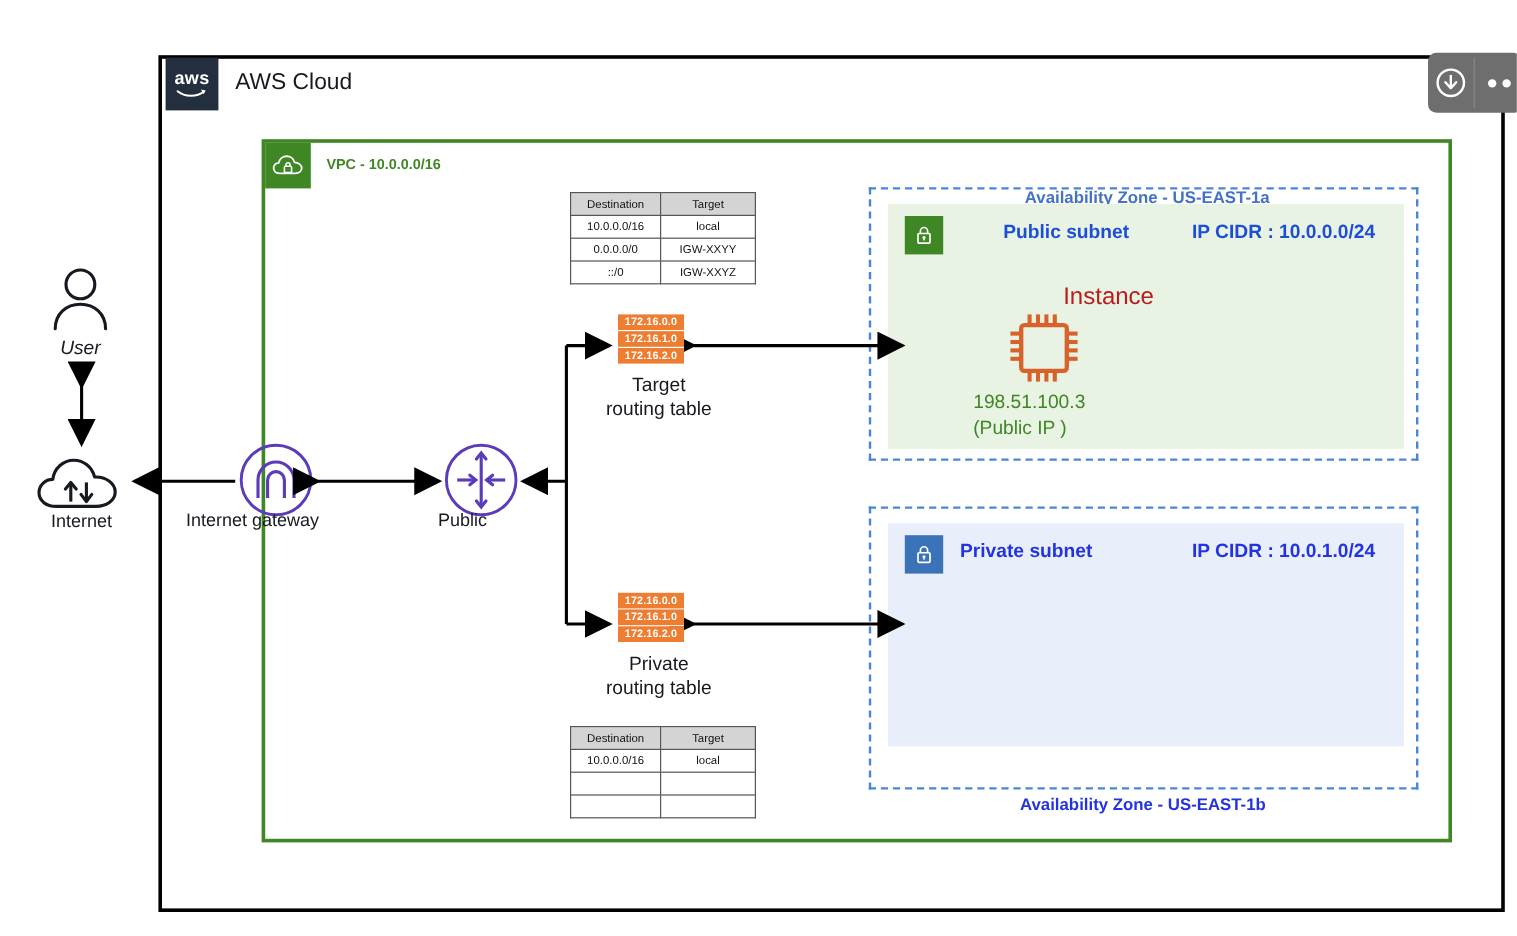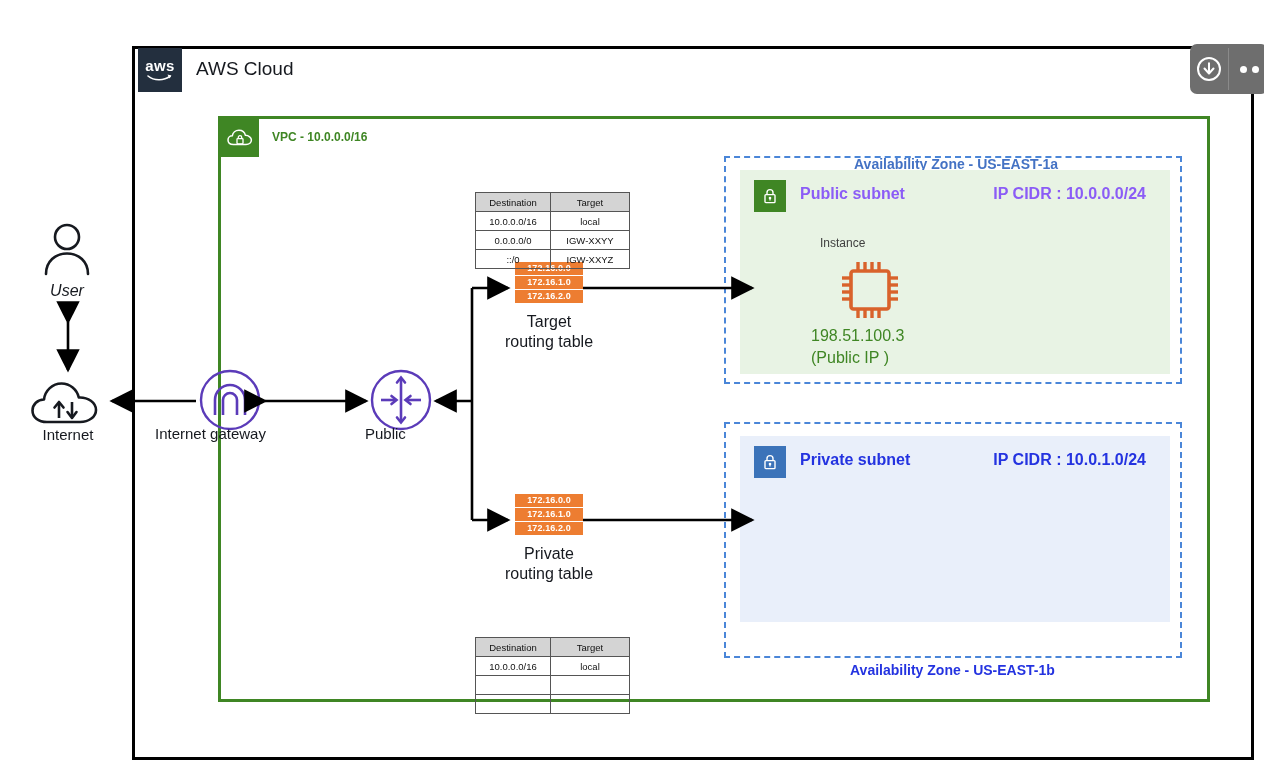--- a/index.html
+++ b/index.html
@@ -32,51 +32,51 @@
 
   .subnet{position:absolute;box-sizing:border-box;}
   .subnet-pub{left:14px;top:12px;width:430px;height:204px;background:#E8F3E4;}
   .subnet-prv{left:14px;top:12px;width:430px;height:186px;background:#E9EFFA;}
   .subnet-icon{position:absolute;left:14px;top:10px;width:32px;height:32px;
                display:flex;align-items:center;justify-content:center;}
   .icon-green{background:#3F8624;}
   .icon-blue{background:#3B73B9;}
   .subnet-name{position:absolute;left:60px;top:15px;font-size:16px;font-weight:700;}
   .subnet-cidr{position:absolute;right:24px;top:15px;font-size:16px;font-weight:700;}
-  .green-txt{color:#8b5cf6;}
+  .green-txt{color:#1d4ed8;margin-left:36px;}
   .blue-txt{color:#2433E0;}
 
   
-  .instance-label{left:820px;top:236px;font-size:12px;color:#404040;}
+  .instance-label{left:886px;top:236px;font-size:20px;color:#b91c1c;}
   .instance-icon{left:838px;top:258px;width:64px;height:64px;}
   .instance-ip{left:811px;top:325px;font-size:16px;color:#3F8624;text-align:left;width:120px;line-height:22px;}
 
   
   .user-icon{left:40px;top:222px;width:54px;height:54px;}
   .user-label{left:40px;top:282px;width:54px;text-align:center;font-size:16px;font-style:italic;}
   .internet-icon{left:30px;top:378px;width:76px;height:48px;}
   .internet-label{left:30px;top:426px;width:76px;text-align:center;font-size:15px;}
 
   
   .node-igw{left:199px;top:369px;width:62px;height:62px;}
   .node-router{left:370px;top:369px;width:62px;height:62px;}
   .node-label{position:absolute;font-size:15px;white-space:nowrap;}
   .lbl-igw{left:155px;top:425px;}
   .lbl-router{left:365px;top:425px;}
 
   
   .rt-stack{position:absolute;width:68px;}
-  .rt-bar{width:68px;height:13px;background:#ED7D31;border-bottom:1px solid #fff;
+  .rt-bar{width:55px;height:13px;background:#ED7D31;border-bottom:1px solid #fff;
           color:#fff;font-size:9px;font-weight:700;text-align:center;line-height:13px;
           letter-spacing:.1px;}
   .rt-bar:last-child{border-bottom:none;}
   .rt-caption{position:absolute;width:130px;text-align:center;font-size:16px;line-height:20px;}
 
   
-  .dtable{position:absolute;border-collapse:collapse;margin-top:32px;}
+  .dtable{position:absolute;border-collapse:collapse;}
   .dtable td,.dtable th{border:1px solid #555;font-size:9.5px;text-align:center;
                         height:18px;font-weight:400;color:#111;padding:0;}
   .dtable th{background:#D4D4D4;font-weight:400;}
   .dtable .c1{width:74px;}
   .dtable .c2{width:78px;}
   .tbl-top{left:475px;top:160px;}
   .tbl-bottom{left:475px;top:605px;}
 
   
   .toolbar{left:1190px;top:44px;width:78px;height:50px;background:#6E6E6E;

